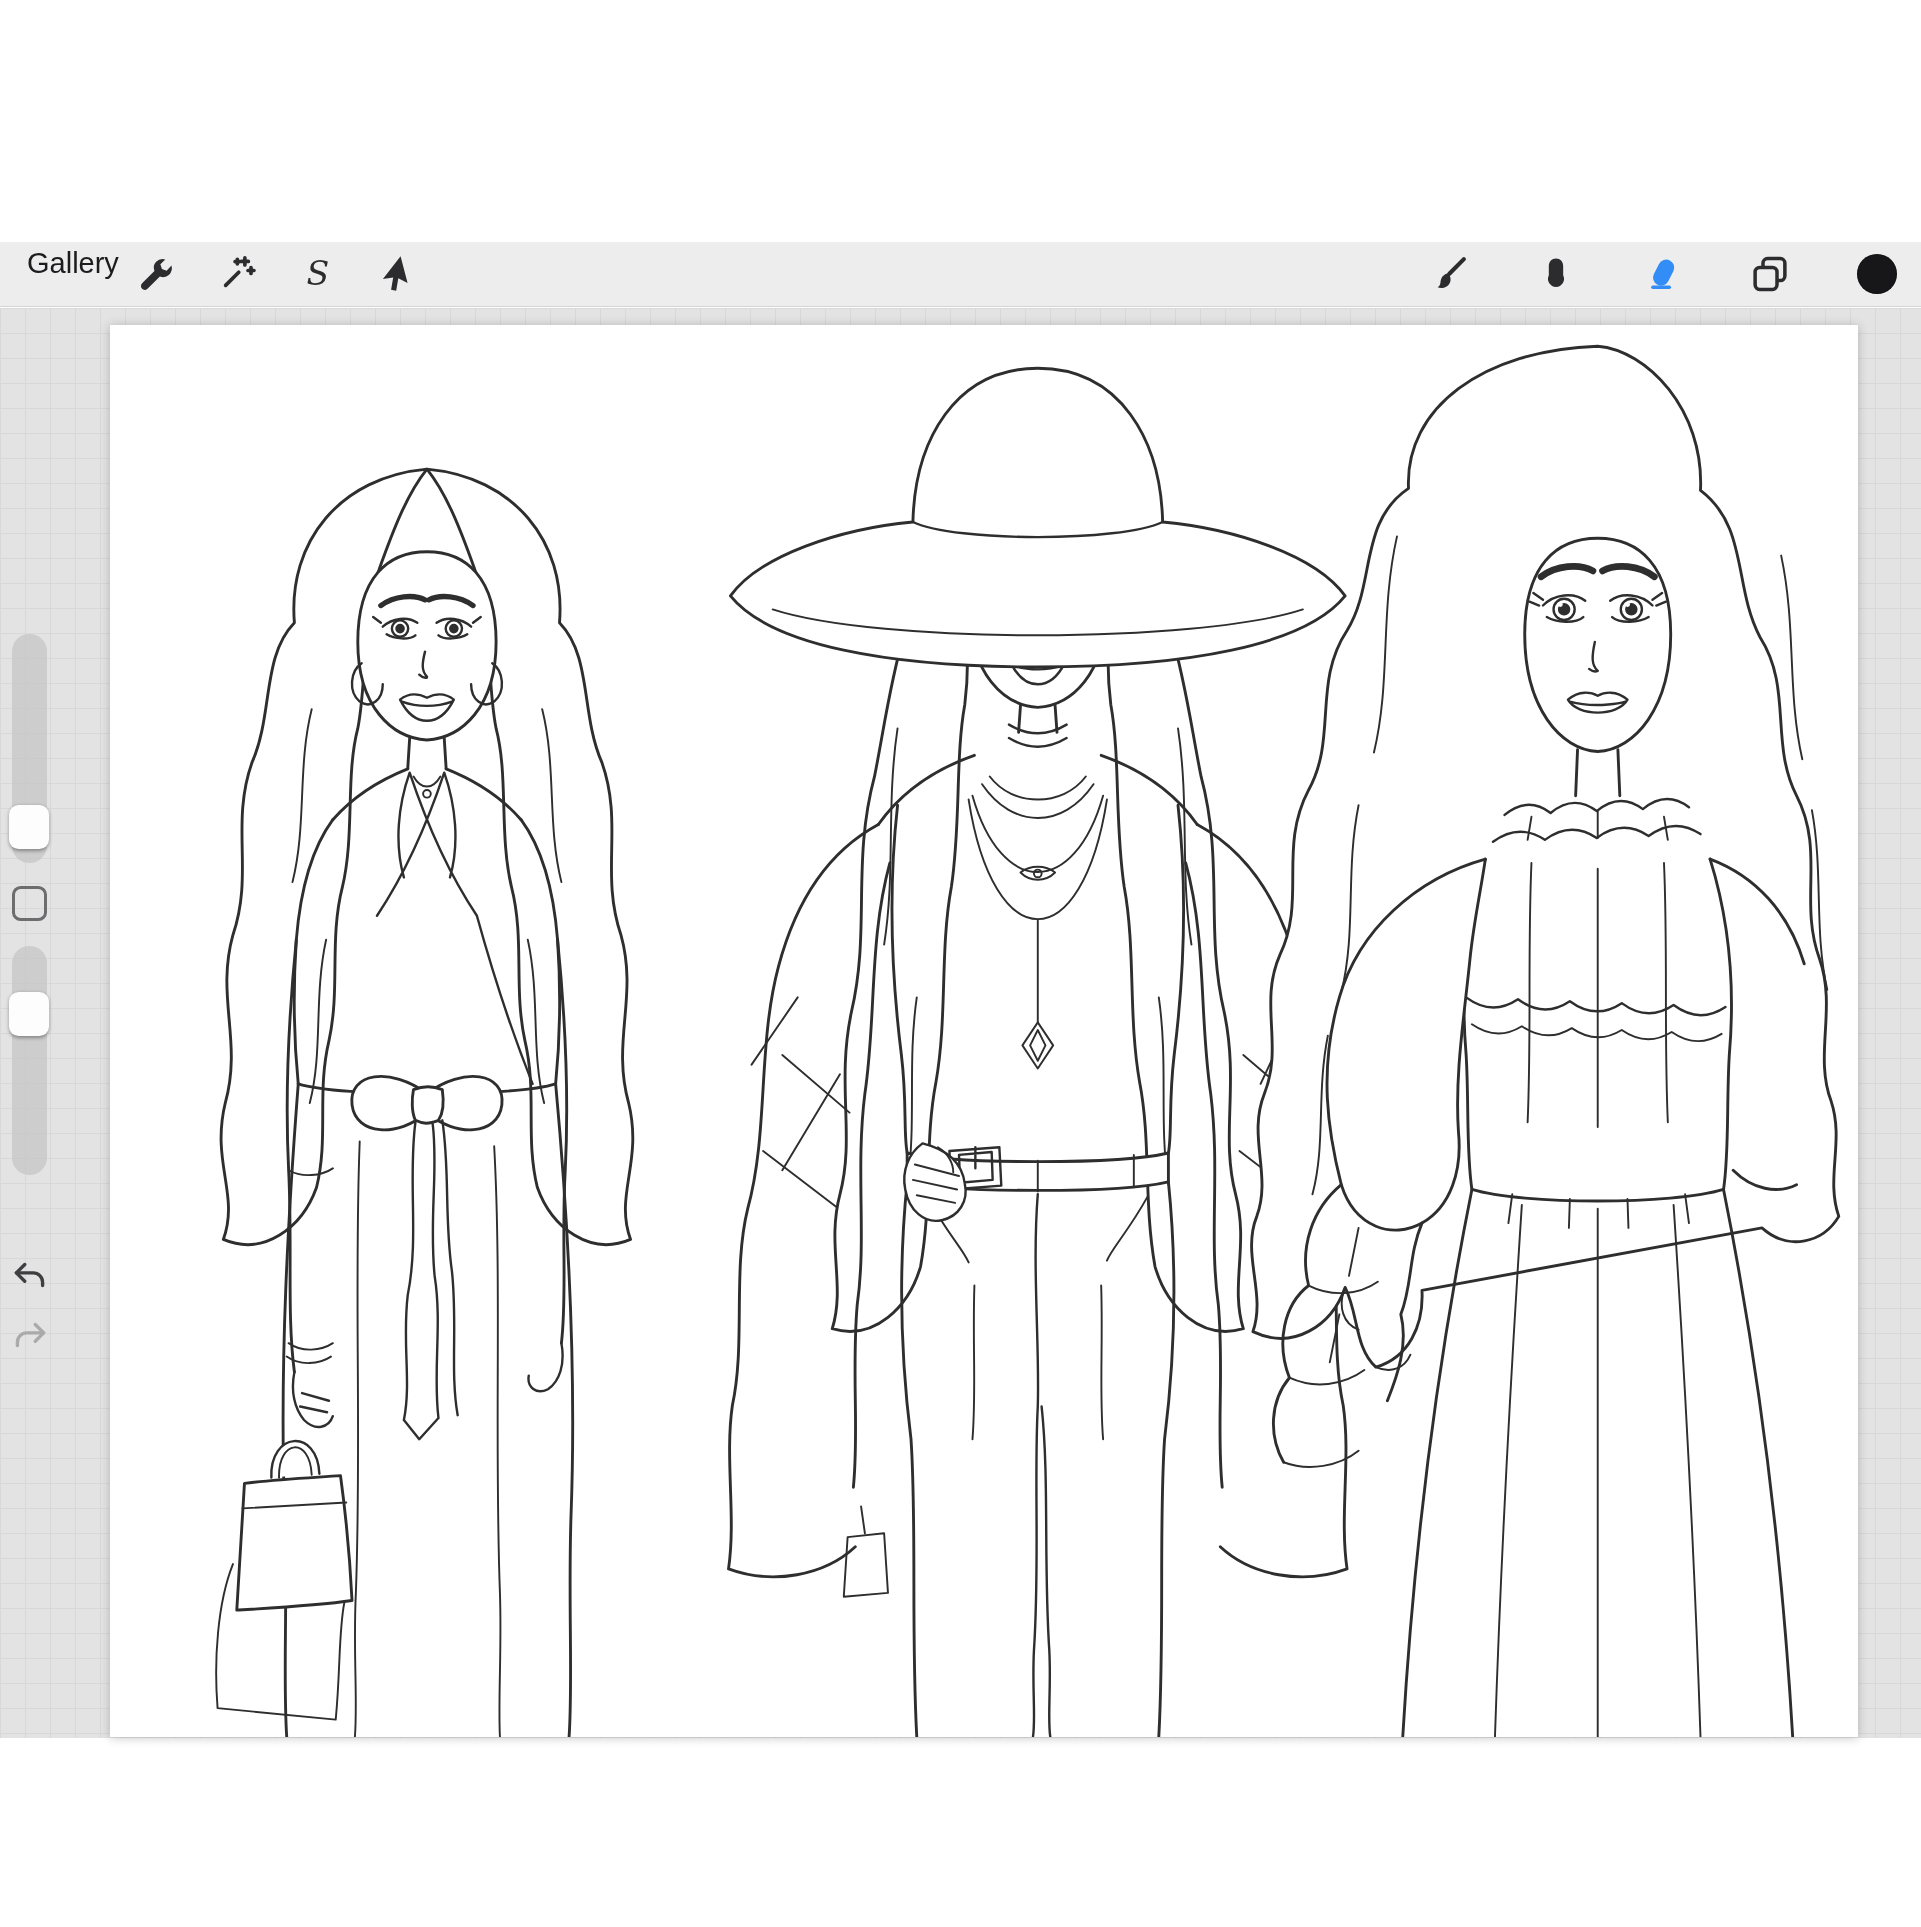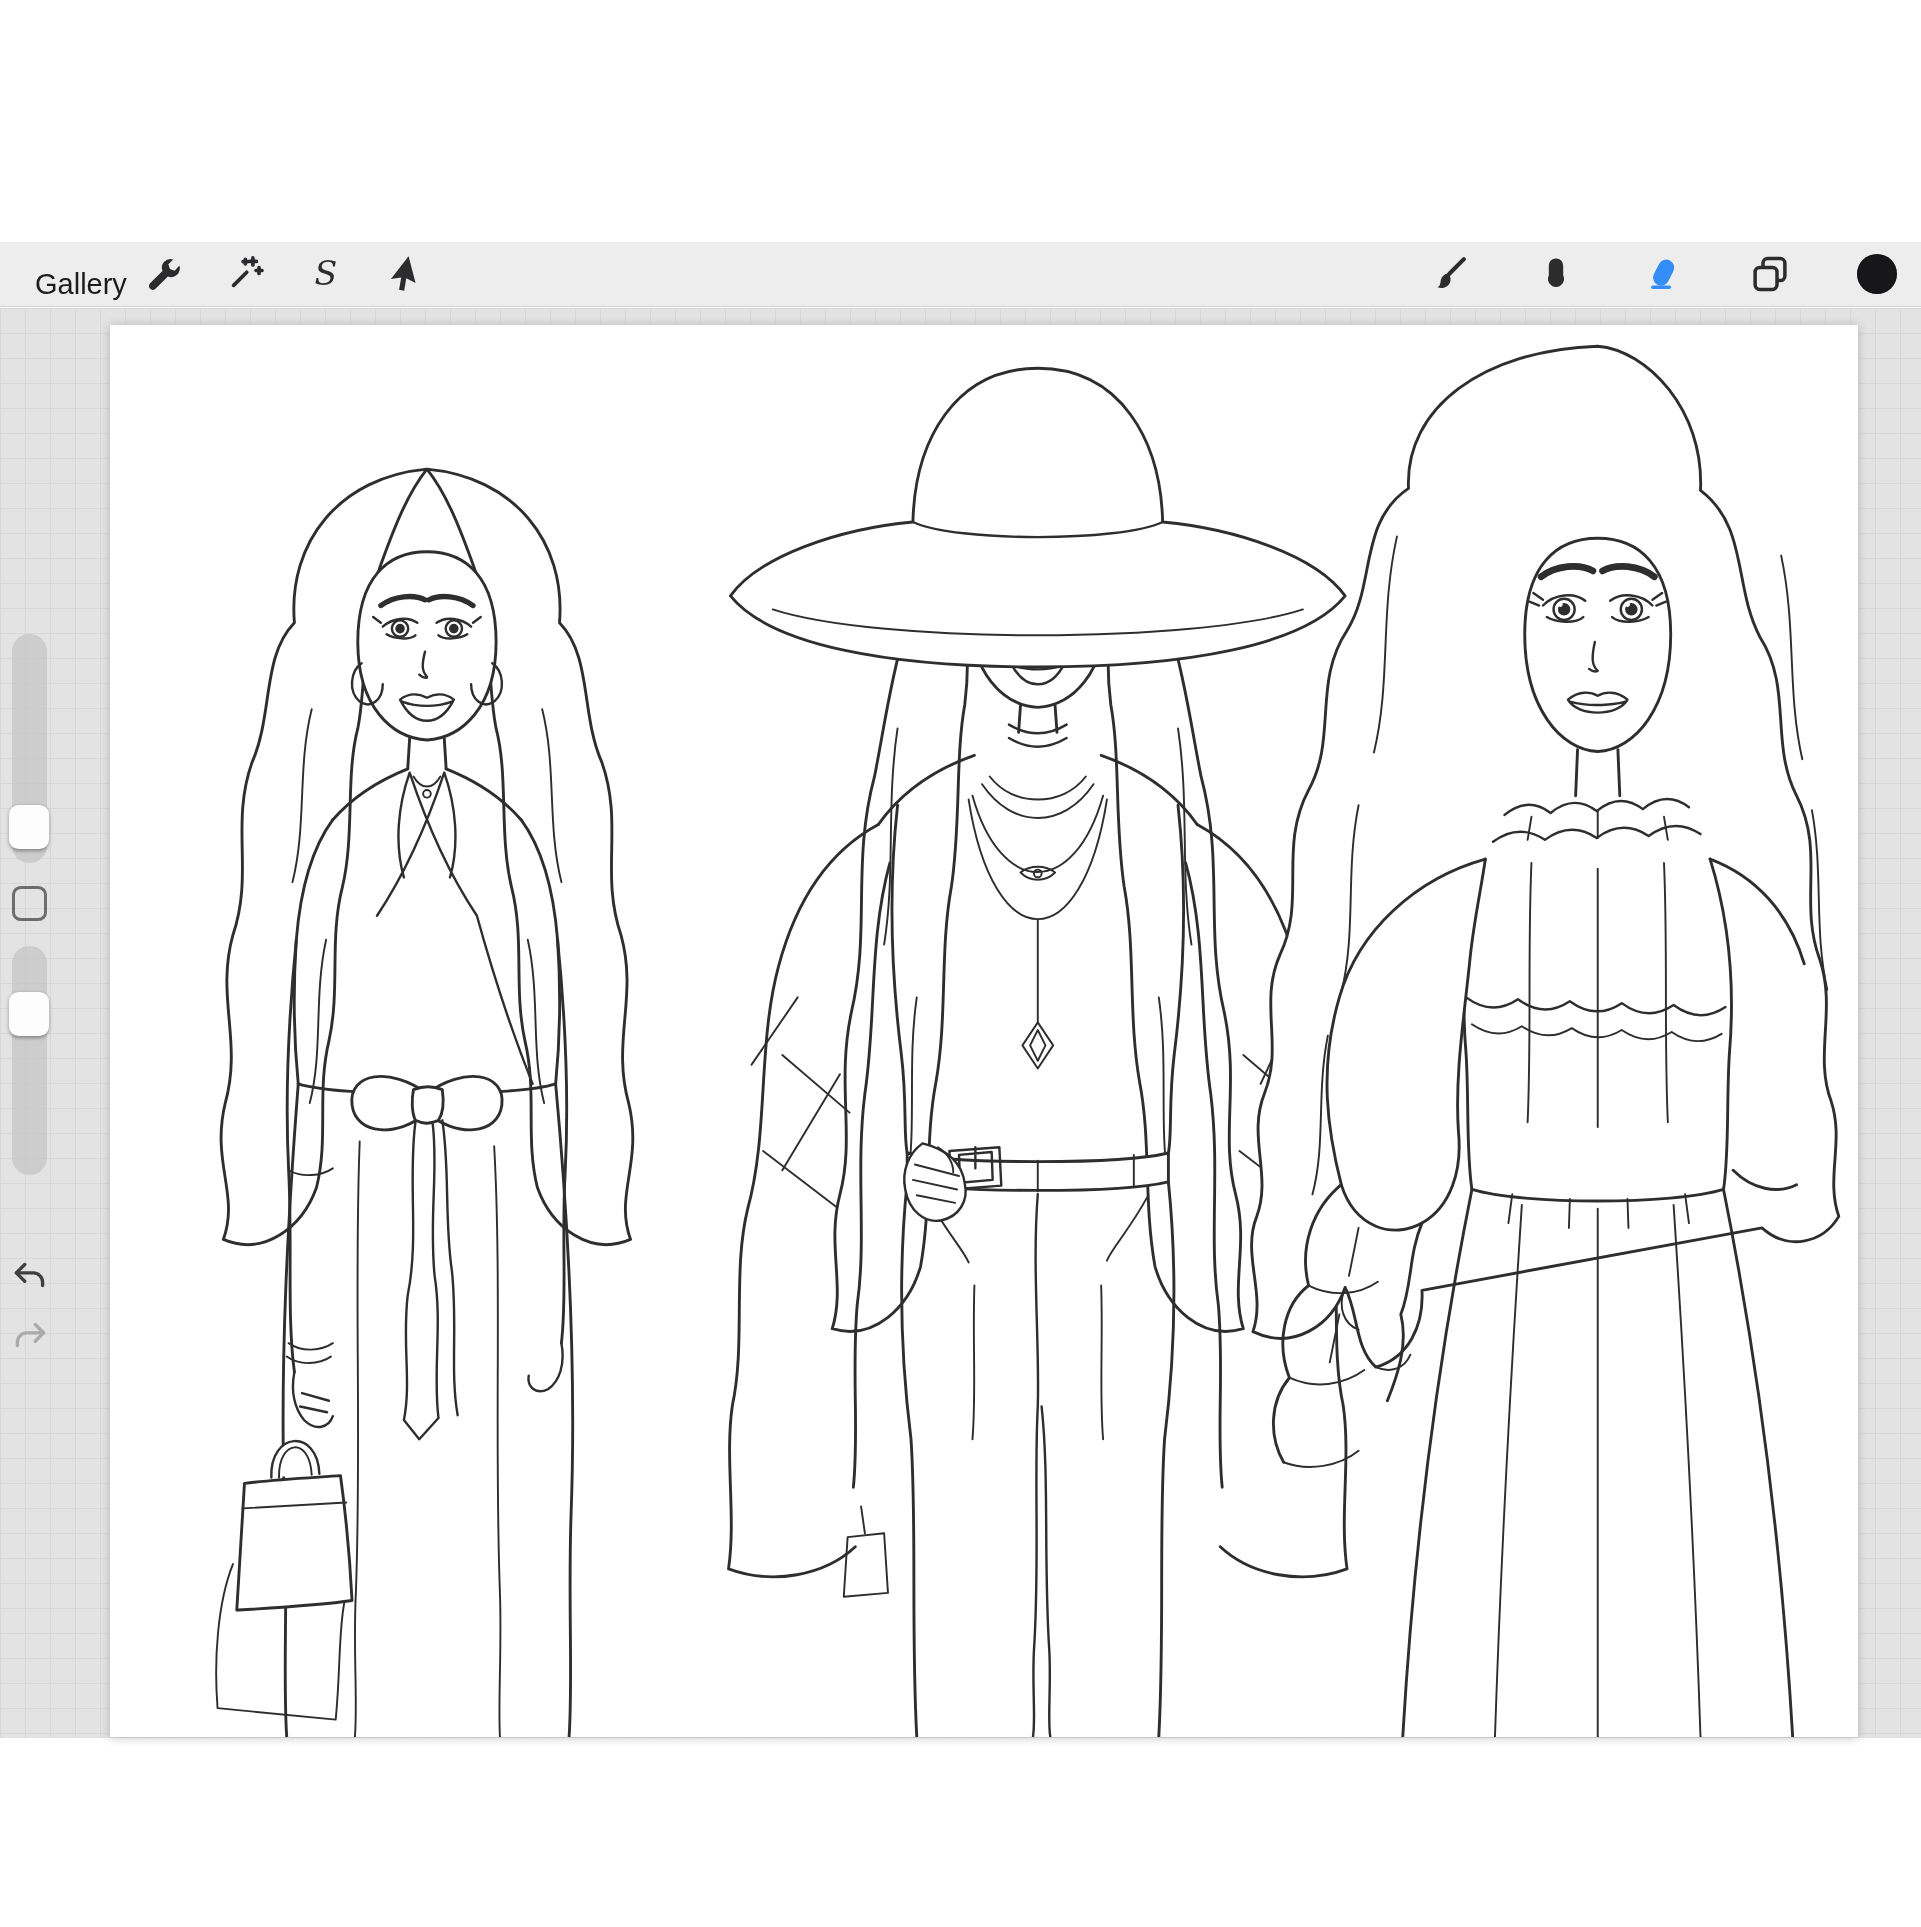--- a/index.html
+++ b/index.html
@@ -3,21 +3,21 @@
 <meta charset="utf-8">
 <style>
   html,body{margin:0;padding:0;background:#ffffff;}
   .page{position:relative;width:1921px;height:1927px;background:#ffffff;overflow:hidden;
         font-family:"Liberation Sans",sans-serif;-webkit-font-smoothing:antialiased;}
 
   
   .topbar{position:absolute;left:0;top:242px;width:1921px;height:65px;
           background:#ededed;border-bottom:1px solid #d4d4d4;
           display:flex;align-items:center;box-sizing:border-box;}
-  .tb-left{display:flex;align-items:flex-end;padding-left:35px;}
+  .tb-left{display:flex;align-items:flex-start;padding-left:27px;}
   .gallery-btn{border:0;background:transparent;font-family:"Liberation Sans",sans-serif;
           font-size:29px;color:#1c1c1e;padding:0;margin-right:9.6px;min-width:92px;text-align:left;cursor:pointer;}
   .tool-btn{width:54px;height:54px;border:0;background:transparent;display:flex;
           align-items:center;justify-content:center;margin-right:27px;cursor:pointer;padding:0;}
   .tb-right{margin-left:auto;display:flex;align-items:center;gap:53px;padding-right:17.3px;}
   .tb-right .tool-btn{margin-right:0;}
   .icon{display:flex;align-items:center;justify-content:center;}
   .color-dot{width:40px;height:40px;border-radius:50%;background:#17171a;
           box-shadow:inset 0 0 0 1px rgba(0,0,0,.25);}
 

